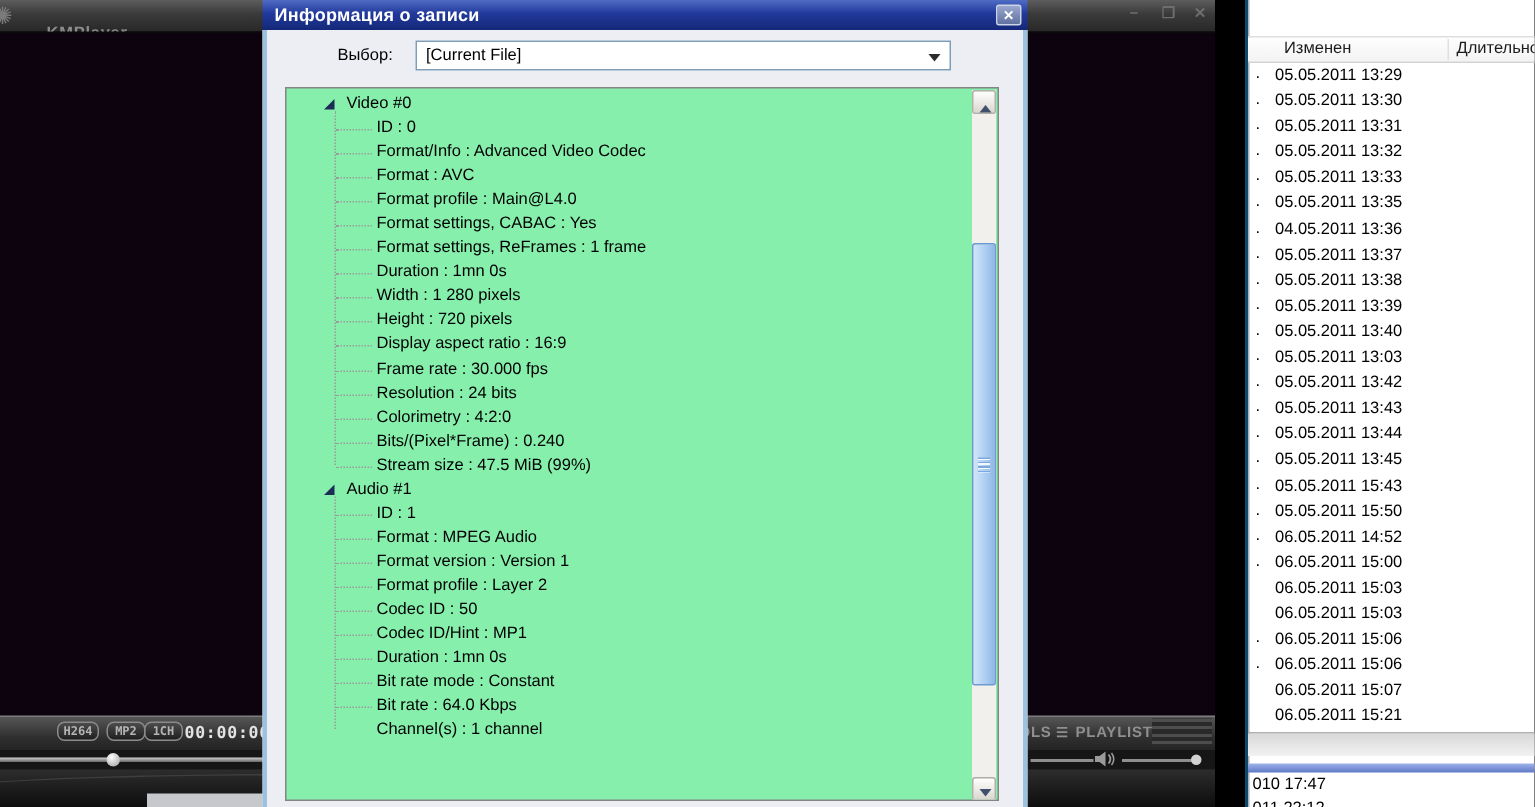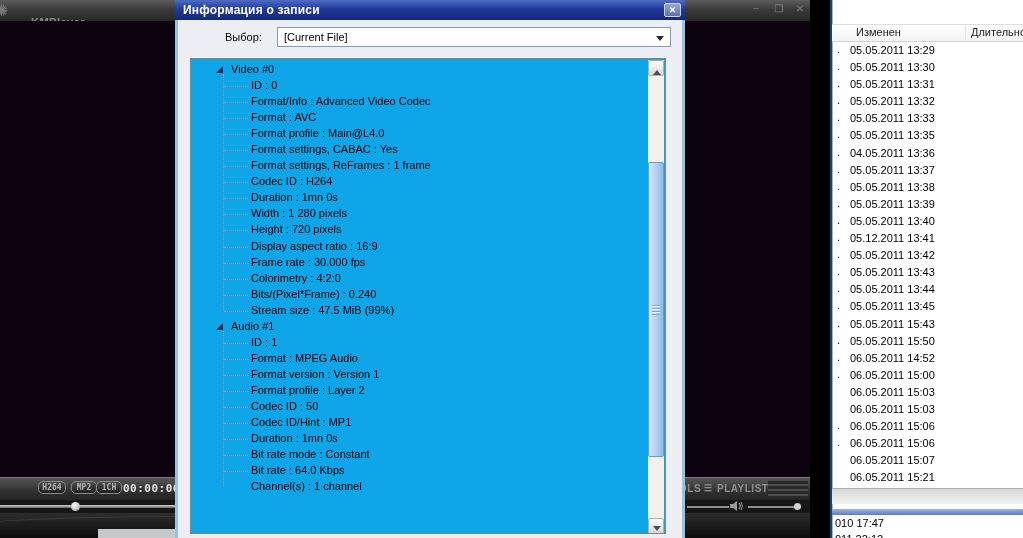--- a/index.html
+++ b/index.html
@@ -56,24 +56,24 @@
   .dialog{left:175px;top:0;width:510px;height:538px;z-index:30;}
   .dlg-body{left:0;top:20px;width:100%;height:518px;background:#eceef3;
     border-left:3px solid #9cc2dd;border-right:3px solid #9cc2dd;box-sizing:border-box;}
   .dlg-titlebar{left:0;top:0;width:100%;height:20px;
     background:linear-gradient(180deg,#4f6cc4,#21399b 45%,#142879);}
   .dlg-title{left:8px;top:3px;font-size:12px;font-weight:bold;color:#fff;letter-spacing:.2px;}
   .dlg-close{right:4px;top:3px;width:17px;height:14px;border:1px solid #ccd4e8;border-radius:2px;
     background:linear-gradient(#9aa7cf,#60729f);color:#fff;font-size:9px;font-weight:bold;
     text-align:center;line-height:13px;box-sizing:border-box;}
   .dlg-label{left:50px;top:31px;width:48px;text-align:left;font-size:11px;color:#000;}
-  .combo{left:102px;top:27px;width:394px;height:20px;background:#fff;border:1px solid #7f9db9;box-sizing:border-box;}
+  .combo{left:102px;top:27px;width:357px;height:20px;background:#fff;border:1px solid #7f9db9;box-sizing:border-box;}
   .combo-text{left:6px;top:3px;font-size:11px;color:#000;}
   .combo-arrow{right:6px;top:8px;width:0;height:0;border:4px solid transparent;border-top:5px solid #2b2b2b;}
-  .tree-panel{left:15px;top:58px;width:476px;height:476px;background:#0ea5e9;
+  .tree-panel{left:15px;top:58px;width:476px;height:476px;background:#86efac;
     border:1px solid #848484;box-sizing:border-box;overflow:hidden;}
   .tree{left:0;top:2px;width:455px;}
   .tgroup{position:relative;}
   .tgroup::before{content:'';position:absolute;left:32px;top:13px;bottom:8px;border-left:1px dotted #9b9b9b;}
   .trow{position:relative;height:16.05px;}
   .tlabel{position:absolute;top:2px;font-size:11px;color:#000;white-space:nowrap;}
   .trow.parent .tlabel{left:40px;}
   .trow.child  .tlabel{left:60px;}
   .arrow{position:absolute;left:25px;top:5px;width:0;height:0;
     border-left:7px solid transparent;border-bottom:7px solid #1c2c55;}
@@ -177,21 +177,21 @@
       <div class="exrow">
         <span class="exdot">.</span>
         <span class="exdate">05.05.2011 13:39</span>
       </div>
       <div class="exrow">
         <span class="exdot">.</span>
         <span class="exdate">05.05.2011 13:40</span>
       </div>
       <div class="exrow">
         <span class="exdot">.</span>
-        <span class="exdate">05.12.2011 13:41</span>
+        <span class="exdate">05.05.2011 13:03</span>
       </div>
       <div class="exrow">
         <span class="exdot">.</span>
         <span class="exdate">05.05.2011 13:42</span>
       </div>
       <div class="exrow">
         <span class="exdot">.</span>
         <span class="exdate">05.05.2011 13:43</span>
       </div>
       <div class="exrow">
@@ -286,41 +286,41 @@
           <div class="trow child">
             <span class="stub"></span>
             <span class="tlabel">Format settings, CABAC : Yes</span>
           </div>
           <div class="trow child">
             <span class="stub"></span>
             <span class="tlabel">Format settings, ReFrames : 1 frame</span>
           </div>
           <div class="trow child">
             <span class="stub"></span>
-            <span class="tlabel">Codec ID : H264</span>
-          </div>
-          <div class="trow child">
-            <span class="stub"></span>
             <span class="tlabel">Duration : 1mn 0s</span>
           </div>
           <div class="trow child">
             <span class="stub"></span>
             <span class="tlabel">Width : 1 280 pixels</span>
           </div>
           <div class="trow child">
             <span class="stub"></span>
             <span class="tlabel">Height : 720 pixels</span>
           </div>
           <div class="trow child">
             <span class="stub"></span>
             <span class="tlabel">Display aspect ratio : 16:9</span>
           </div>
           <div class="trow child">
             <span class="stub"></span>
             <span class="tlabel">Frame rate : 30.000 fps</span>
+          </div>
+          <div class="trow child">
+            <span class="stub"></span>
+            <span class="tlabel">Resolution : 24 bits</span>
           </div>
           <div class="trow child">
             <span class="stub"></span>
             <span class="tlabel">Colorimetry : 4:2:0</span>
           </div>
           <div class="trow child">
             <span class="stub"></span>
             <span class="tlabel">Bits/(Pixel*Frame) : 0.240</span>
           </div>
           <div class="trow child">

